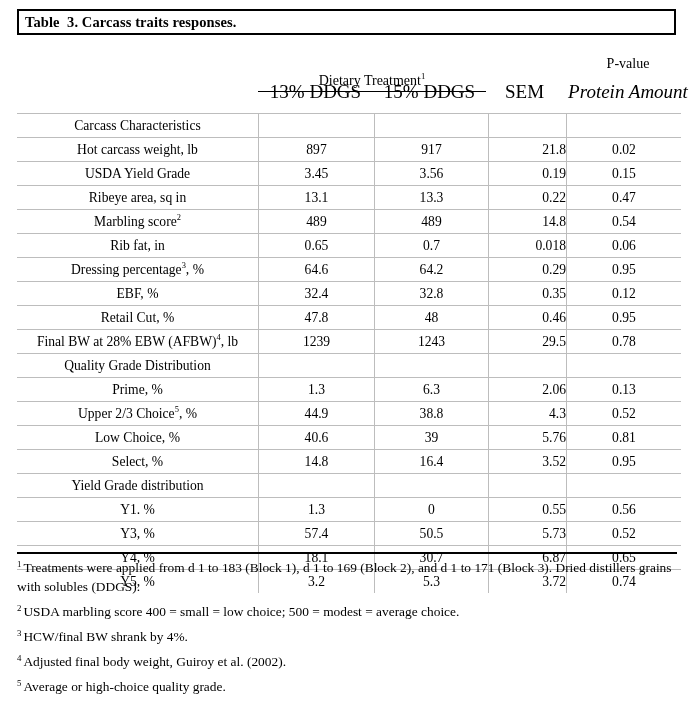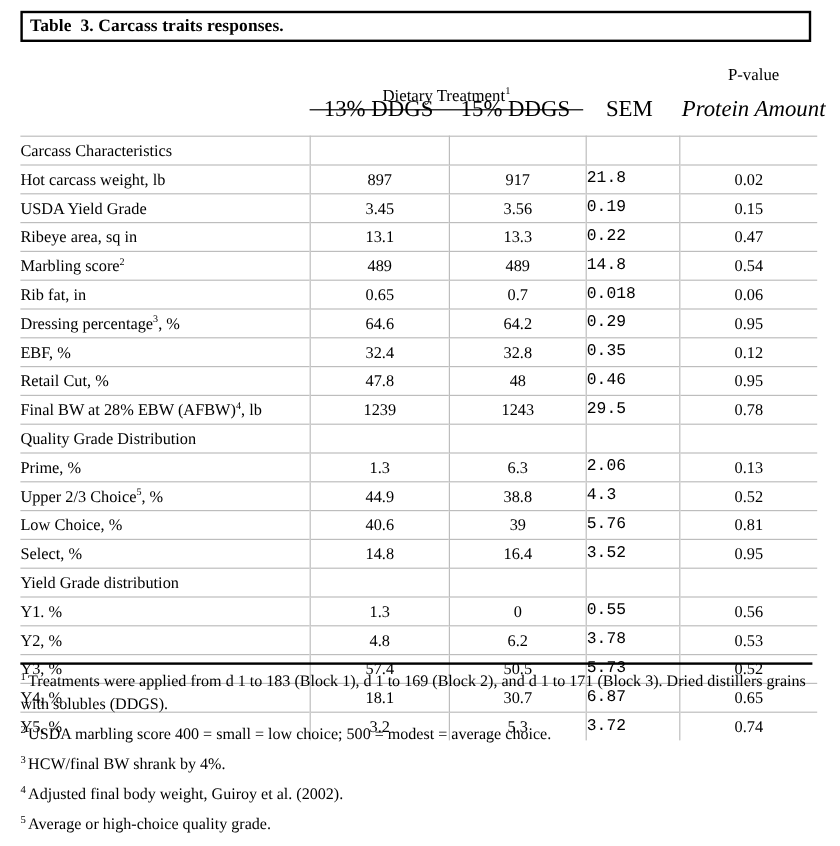--- a/index.html
+++ b/index.html
@@ -113,24 +113,24 @@
     border-top: 1px solid #bdbdbd;
     border-right: 1px solid #bdbdbd;
     padding: 0;
     height: 23px;
     vertical-align: middle;
     white-space: nowrap;
   }
   .tbl tr td:last-child { border-right: none; margin-top: 16px; }
   .tbl tr:first-child td { border-top: 1px solid #bdbdbd; }
 
-  .c-label { width: 241px; text-align: left; padding-left: 3px; margin-top: 13px; }
+  .c-label { width: 241px; text-align: center; padding-left: 3px; margin-top: 13px; }
   .c-t1    { width: 115px; text-align: center; }
   .c-t2    { width: 113px; text-align: center; }
-  .c-sem   { width: 77px;  text-align: left; font-family: Liberation Mono, monospace; }
+  .c-sem   { width: 77px;  text-align: right; }
   .c-pv    { width: 114px; text-align: center; }
 
   .indent { padding-left: 20px; }
 
   
   .foot-rule {
     position: absolute;
     left: 17px;
     top: 552px;
     width: 660px;
@@ -301,27 +301,20 @@
           <td class="c-pv"></td>
         </tr>
         <tr>
           <td class="c-label indent"><span>Y1. %</span></td>
           <td class="c-t1">1.3</td>
           <td class="c-t2">0</td>
           <td class="c-sem">0.55</td>
           <td class="c-pv">0.56</td>
         </tr>
         <tr>
-          <td class="c-label indent"><span>Y2, %</span></td>
-          <td class="c-t1">4.8</td>
-          <td class="c-t2">6.2</td>
-          <td class="c-sem">3.78</td>
-          <td class="c-pv">0.53</td>
-        </tr>
-        <tr>
           <td class="c-label indent"><span>Y3, %</span></td>
           <td class="c-t1">57.4</td>
           <td class="c-t2">50.5</td>
           <td class="c-sem">5.73</td>
           <td class="c-pv">0.52</td>
         </tr>
         <tr>
           <td class="c-label indent"><span>Y4, %</span></td>
           <td class="c-t1">18.1</td>
           <td class="c-t2">30.7</td>

